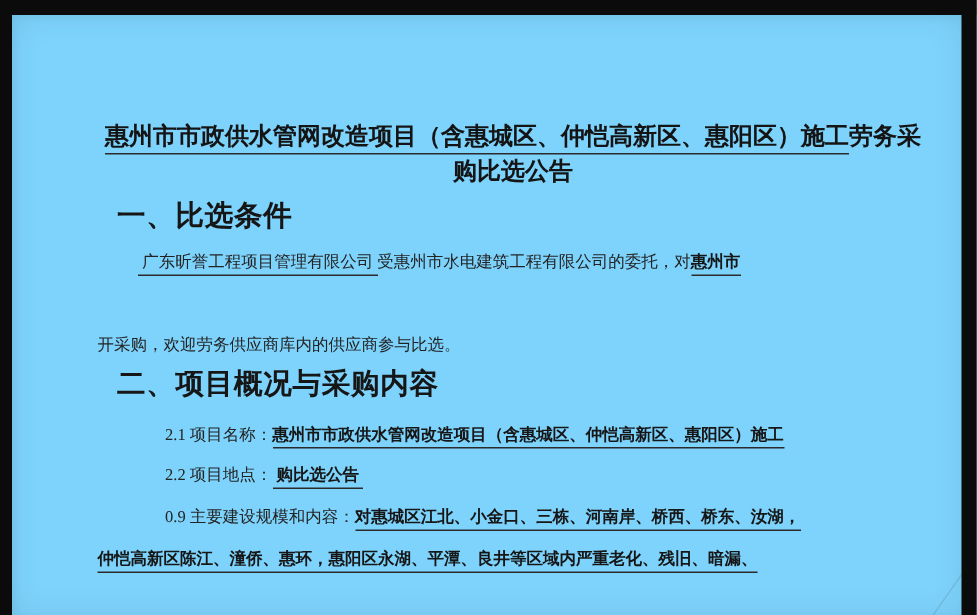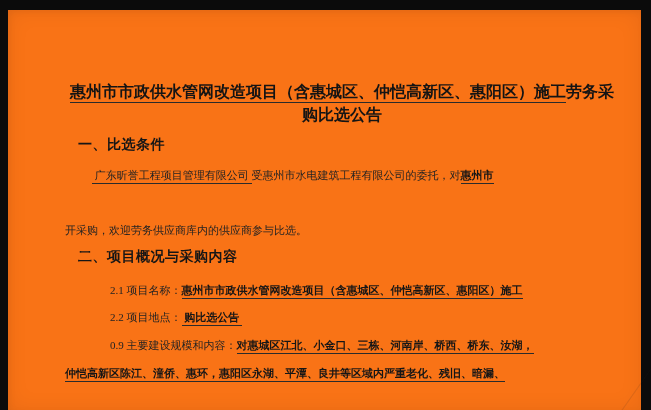--- a/index.html
+++ b/index.html
@@ -7,31 +7,31 @@
     width:651px;height:410px;position:relative;overflow:hidden;
     background:#0b0b0b;
     font-family:"Liberation Serif","DejaVu Serif",serif;
   }
   .band{position:absolute;background:#0b0b0b;}
   #band-top{left:0;top:0;width:651px;height:10px;}
   #band-left{left:0;top:0;width:8px;height:410px;}
   #band-right{right:0;top:0;width:10px;height:410px;}
   .page{
     position:absolute;left:8px;top:10px;right:10px;bottom:0;
-    background:#f97316;
+    background:#7dd3fc;
     box-shadow:inset 0 0 22px rgba(0,0,0,0.07), inset 2px 2px 6px rgba(0,0,0,0.05);
     color:#232323;
   }
   .row{
     position:absolute;left:57px;right:22px;
     font-size:11px;line-height:18px;white-space:pre;
   }
   .center{text-align:center;}
   .title{font-size:16px;font-weight:700;color:#141414;letter-spacing:0;}
-  .h{font-size:14px;font-weight:700;color:#161616;left:70px;letter-spacing:0.5px;}
+  .h{font-size:19px;font-weight:700;color:#161616;left:70px;letter-spacing:0.5px;}
   .b{font-weight:700;color:#161616;}
   .u{border-bottom:1.4px solid #2b2b2b;padding-bottom:1.5px;}
   .indent1{padding-left:27px;}
   .item{padding-left:45px;}
   .crease{
     position:absolute;width:150px;height:1px;background:rgba(40,40,40,0.12);
     right:-20px;bottom:55px;transform:rotate(-55deg);transform-origin:right center;
   }
 </style>
 </head>

